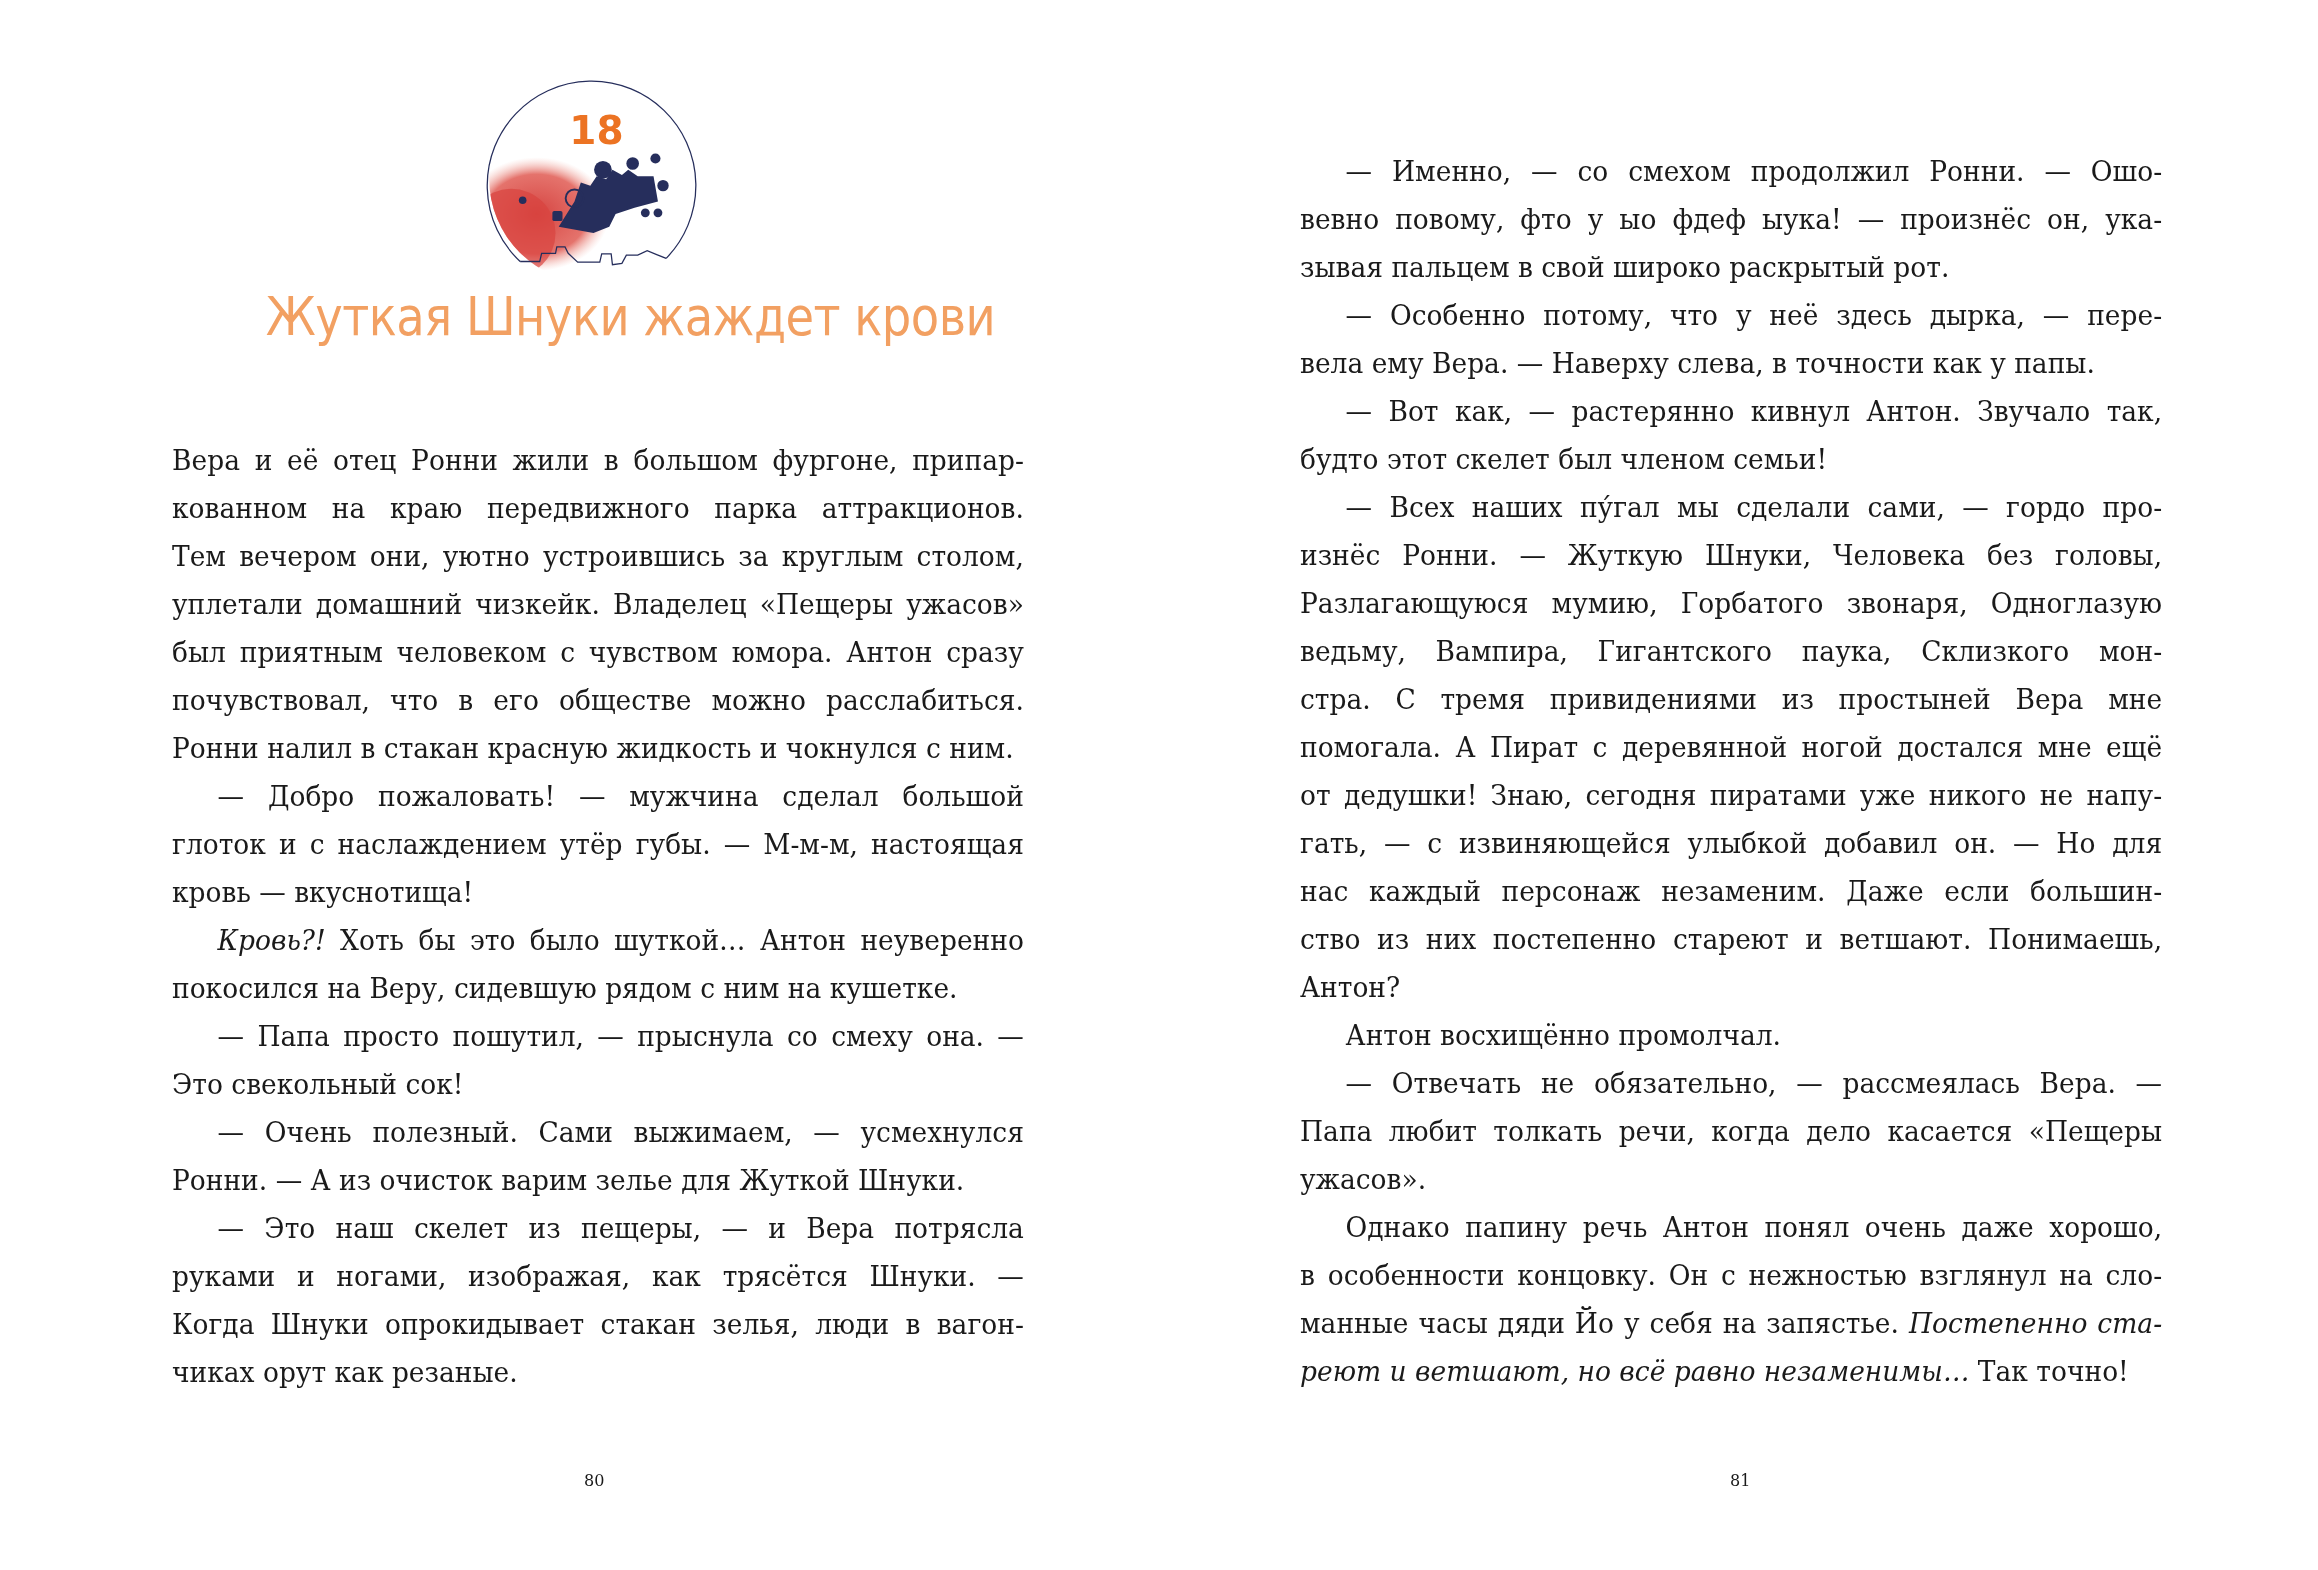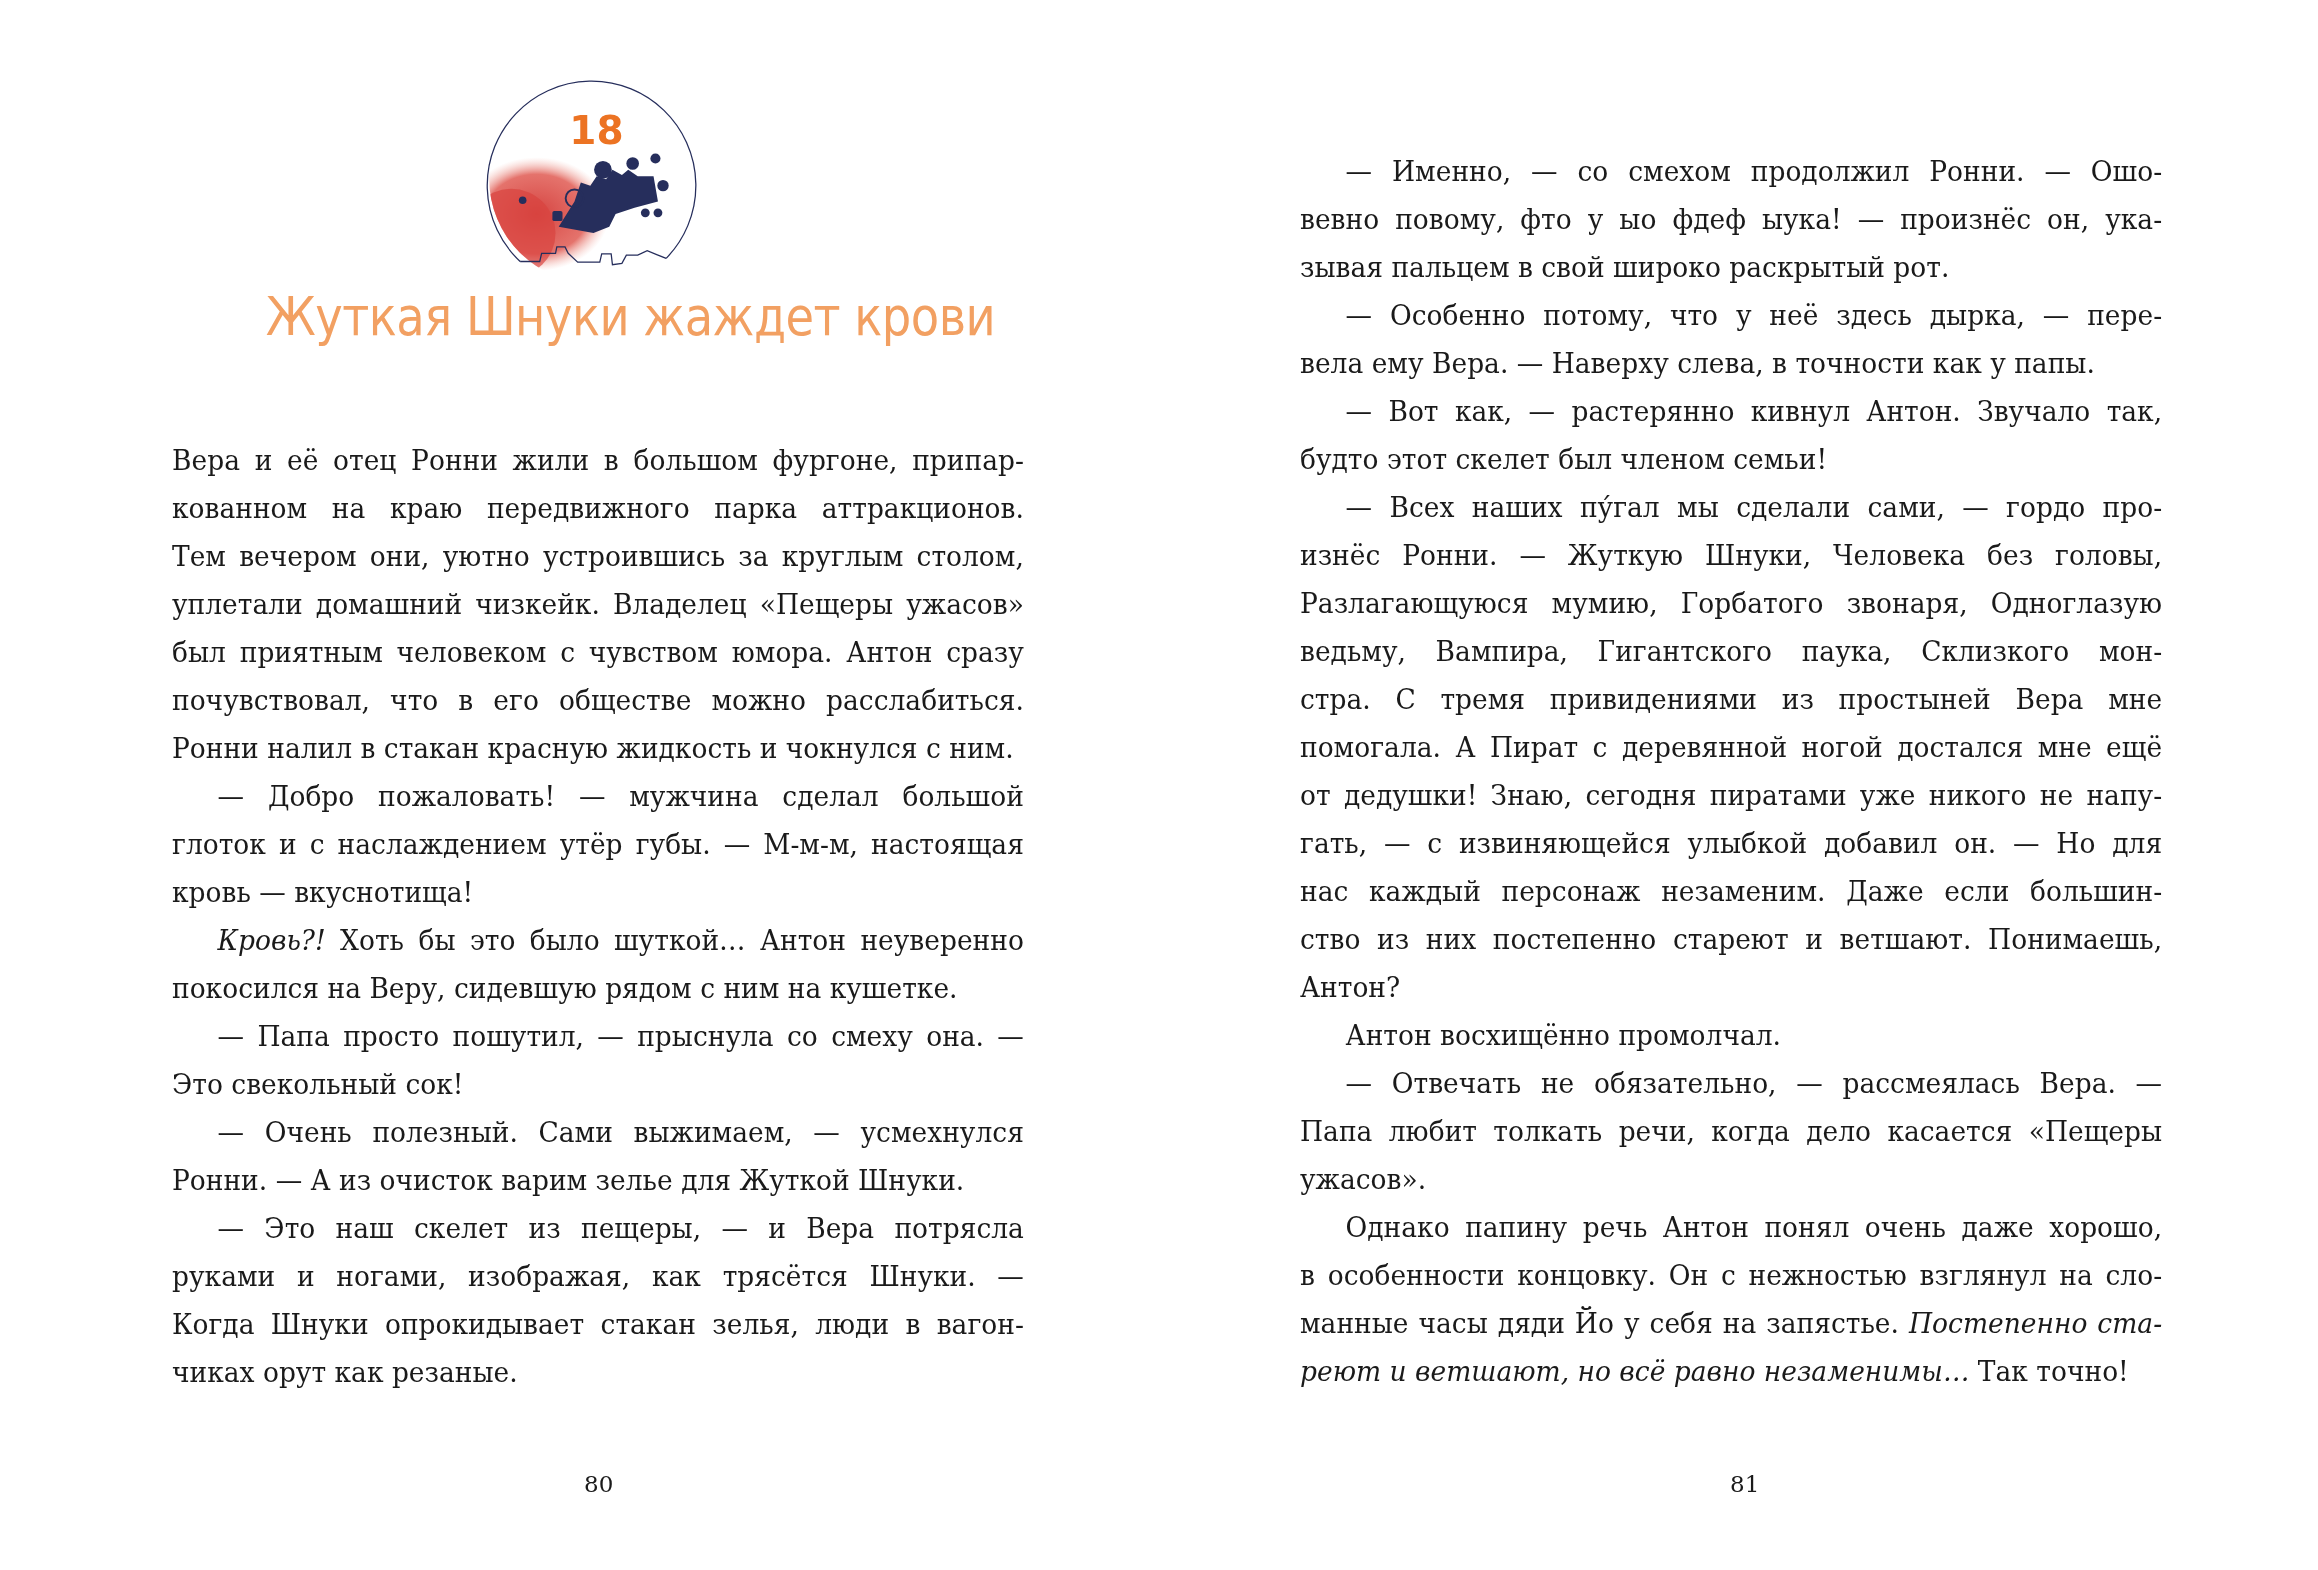--- a/index.html
+++ b/index.html
@@ -17,21 +17,21 @@
 
   .text-block { position: absolute; font-family: "DejaVu Serif", serif; font-size: 28.5px; line-height: 48px; color: #1a1a1a; }
   .text-block .line { display: block; height: 48px; white-space: nowrap; text-align: justify; text-align-last: justify; }
   .text-block .line.last { text-align-last: left; }
   .text-block .line.indent { padding-left: 49px; }
   .text-block .line > span { display: inline; }
   .left-text { left: 172px; top: 437px; width: 852px; transform: scaleX(0.93); transform-origin: left; width: 916px; }
   .right-text { left: 1300px; top: 148px; width: 863px; transform: scaleX(0.93); transform-origin: left; width: 927px; }
   .it { font-style: italic; }
 
-  .page-number { position: absolute; font-family: "DejaVu Serif", serif; font-size: 23px; color: #1a1a1a; top: 1471px; }
+  .page-number { position: absolute; font-family: "DejaVu Serif", serif; font-size: 16px; color: #1a1a1a; top: 1471px; }
   .pn-left { left: 584px; }
 </style>
 </head>
 <body>
 
 <div class="page page-left">
   <div class="chapter-emblem">
     <svg width="220" height="196" viewBox="0 0 348 310">
       <defs>
         <radialGradient id="splash" cx="0.5" cy="0.5" r="0.5">

